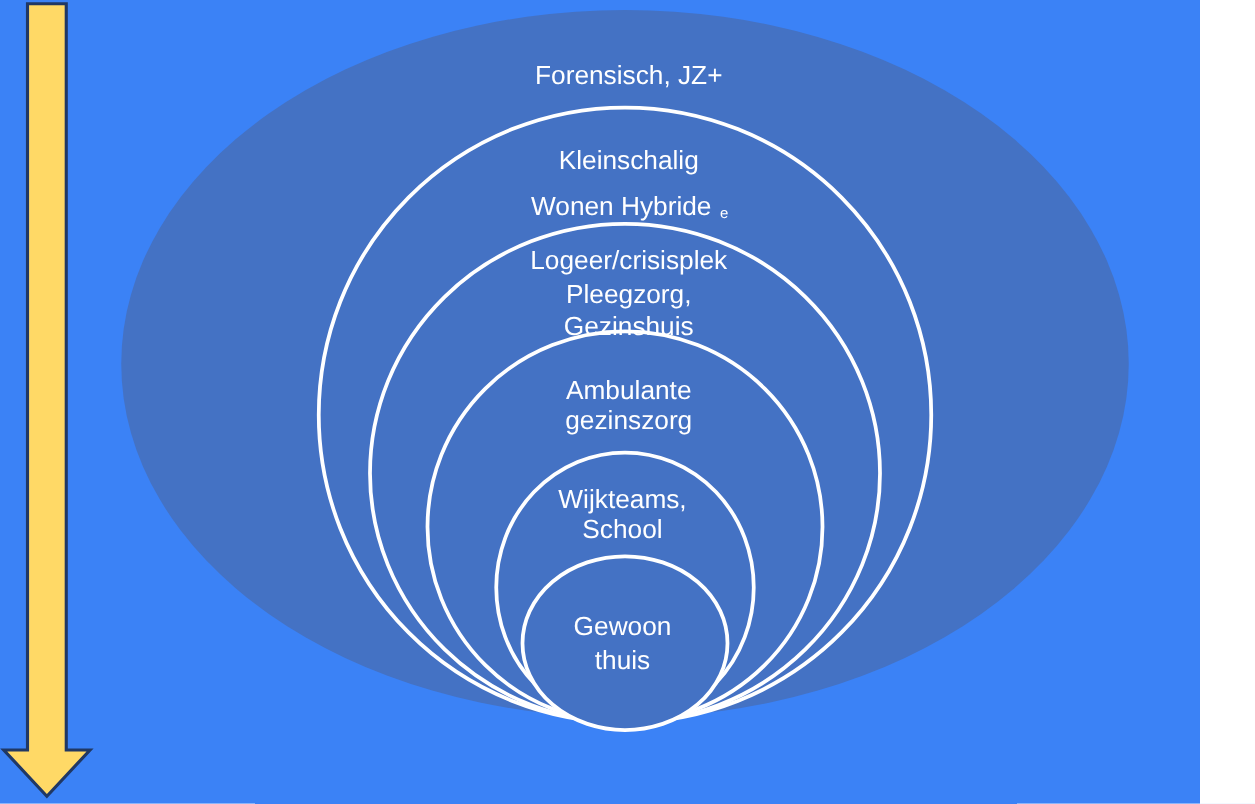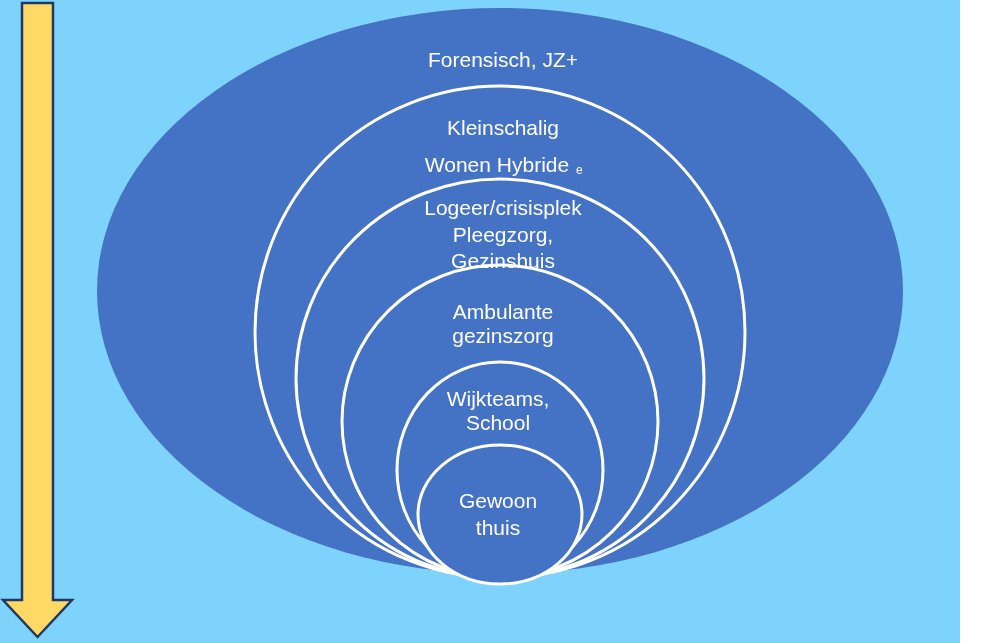--- a/index.html
+++ b/index.html
@@ -8,21 +8,21 @@
     background: #ffffff;
     width: 1004px;
     height: 643px;
     overflow: hidden;
     font-family: "Liberation Sans", sans-serif;
   }
   .stage {
     position: relative;
     width: 960px;
     height: 643px;
-    background: #7dd3fc;
+    background: #3b82f6;
   }
   svg { display: block; }
   .outer-ellipse {
     fill: var(--fill, #4472C4);
     stroke: none;
   }
   .ring {
     fill: var(--fill, #4472C4);
     stroke: var(--ring-stroke, #ffffff);
     stroke-width: 3;

